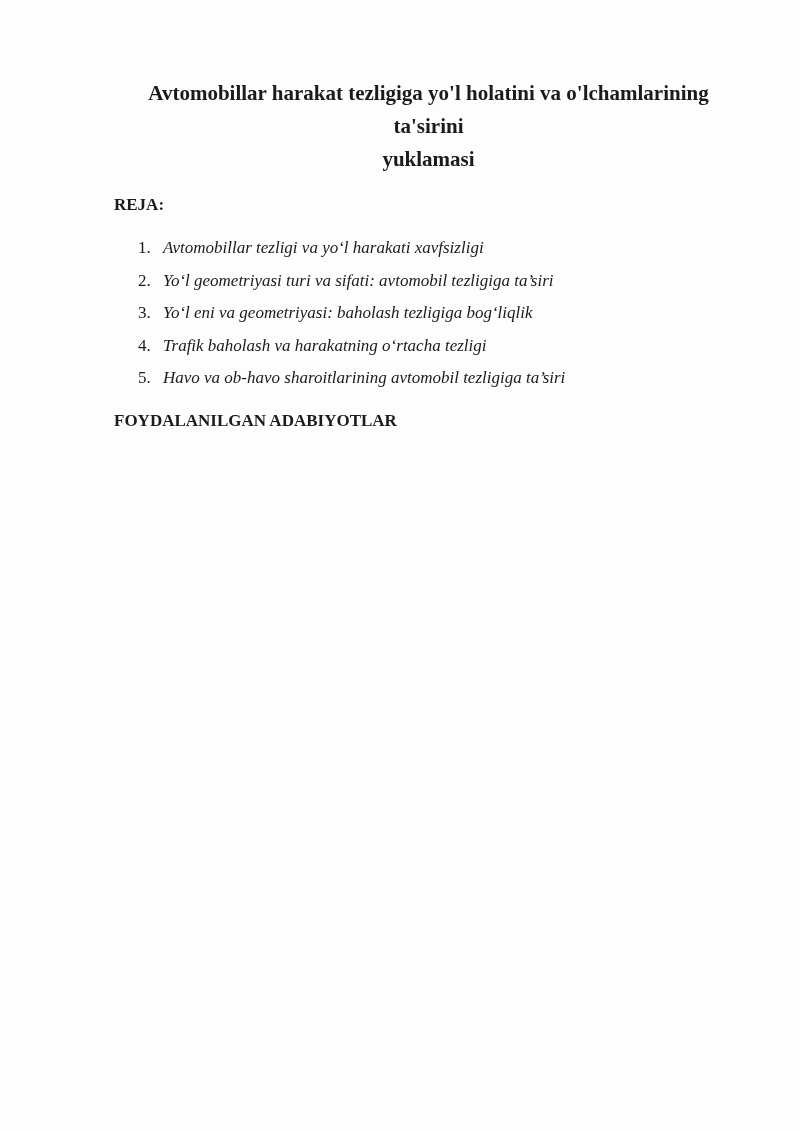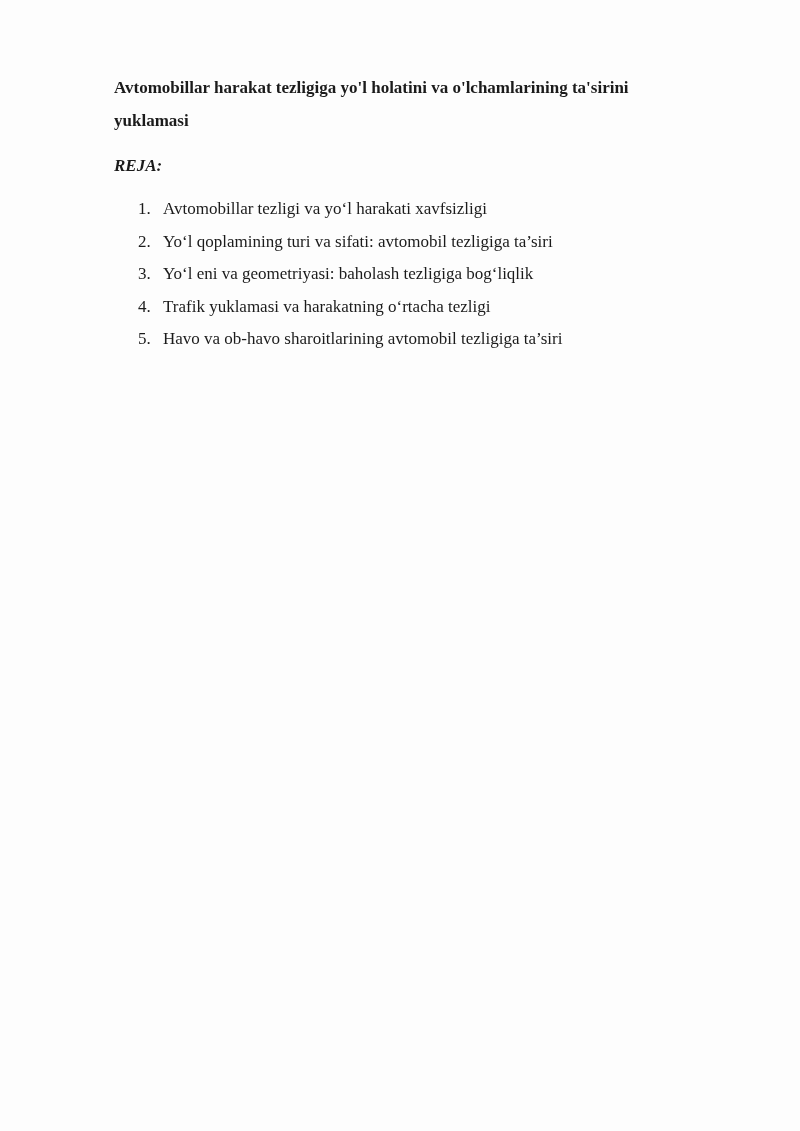--- a/index.html
+++ b/index.html
@@ -15,51 +15,51 @@
       overflow: hidden;
     }
     .page {
       box-sizing: border-box;
       width: 800px;
       height: 1131px;
       padding: 67px 57px 0 114px;
       background: #fdfdfd;
     }
     .doc-title {
-      font-size: 17px;
+      font-size: 21px;
       font-weight: bold;
       line-height: 33px;
-      text-align: left;
-      margin: 4px 0 13px 0;
+      text-align: center;
+      margin: 10px 0 13px 0;
     }
     .doc-heading {
       font-size: 17px;
       font-weight: bold;
       line-height: 32px;
       margin: 0 0 11px 0;
       text-align: left;
-      font-style: italic;
     }
     .doc-list {
       margin: 11px 0 10px 0;
       padding: 0;
     }
     .doc-list-item {
       display: flex;
       align-items: baseline;
       font-size: 17px;
       line-height: 32.5px;
       padding-left: 24px;
     }
     .doc-list-item .num {
       flex: none;
       width: 25px;
     }
     .doc-list-item .txt {
       flex: 1;
+      font-style: italic;
     }
   </style>
 </head>
 <body>
 
 <div class="page">
 
   <div class="doc-title">
     <div>Avtomobillar harakat tezligiga yo'l holatini va o'lchamlarining ta'sirini</div>
     <div>yuklamasi</div>
@@ -68,31 +68,32 @@
   <p class="doc-heading">REJA:</p>
 
 
   <div class="doc-list">
     <div class="doc-list-item">
       <span class="num">1.</span>
       <span class="txt">Avtomobillar tezligi va yoʻl harakati xavfsizligi</span>
     </div>
     <div class="doc-list-item">
       <span class="num">2.</span>
-      <span class="txt">Yoʻl qoplamining turi va sifati: avtomobil tezligiga ta’siri</span>
+      <span class="txt">Yoʻl geometriyasi turi va sifati: avtomobil tezligiga ta’siri</span>
     </div>
     <div class="doc-list-item">
       <span class="num">3.</span>
       <span class="txt">Yoʻl eni va geometriyasi: baholash tezligiga bogʻliqlik</span>
     </div>
     <div class="doc-list-item">
       <span class="num">4.</span>
-      <span class="txt">Trafik yuklamasi va harakatning oʻrtacha tezligi</span>
+      <span class="txt">Trafik baholash va harakatning oʻrtacha tezligi</span>
     </div>
     <div class="doc-list-item">
       <span class="num">5.</span>
       <span class="txt">Havo va ob-havo sharoitlarining avtomobil tezligiga ta’siri</span>
     </div>
   </div>
 
 
+  <p class="doc-heading">FOYDALANILGAN ADABIYOTLAR</p>
 
 </div>
 
 </body></html>

